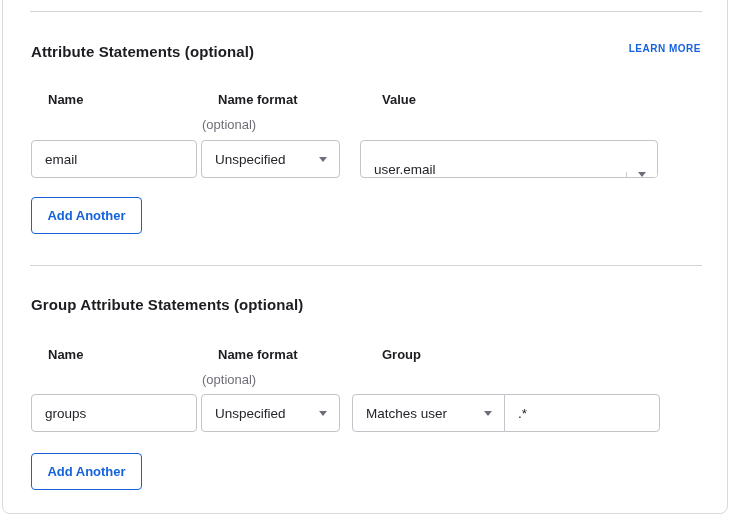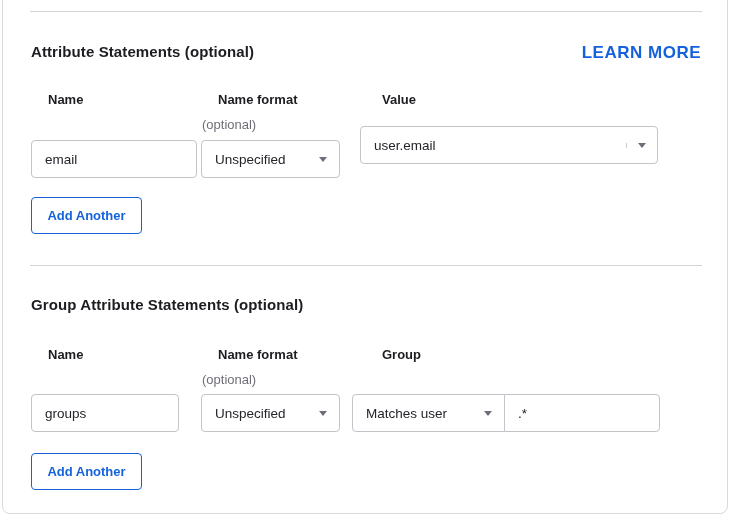--- a/index.html
+++ b/index.html
@@ -17,21 +17,21 @@
   .divider{position:absolute;left:30px;width:672px;height:1px;background:#d4d4d8;}
   .divider-1{top:11px;}
   .divider-2{top:265px;}
   .section-title{
     position:absolute;left:31px;font-size:15px;font-weight:700;color:#1d1d21;
     letter-spacing:.1px;
   }
   .title-1{top:43px;}
   .title-2{top:296px;}
   .learn-more{
-    position:absolute;right:36px;top:43px;font-size:17px;font-weight:700;
+    position:absolute;right:36px;top:43px;font-size:10px;font-weight:700;
     color:#1662dd;letter-spacing:.5px;text-decoration:none;cursor:pointer;
   }
   .col-label{
     position:absolute;font-size:13px;font-weight:700;color:#1d1d21;padding-left:16px;
   }
   .optional-note{
     position:absolute;left:202px;font-size:13px;font-weight:400;color:#6e6e78;
   }
   .row-1 .col-label{top:92px;}
   .opt-1{top:117px;}
@@ -50,36 +50,36 @@
   }
   .caret{
     width:0;height:0;border-left:4px solid transparent;
     border-right:4px solid transparent;border-top:5px solid #6e6e78;
     flex:0 0 auto;margin-left:8px;
   }
   
   .f-name-1{left:31px;top:140px;width:166px;}
   .f-format-1{left:201px;top:140px;width:139px;}
   .combo{
-    position:absolute;left:360px;top:126px;width:298px;height:38px;
+    position:absolute;left:360px;top:140px;width:298px;height:38px;
     box-sizing:border-box;border:1px solid #c3c3c9;border-radius:4px;
-    background:#fff;display:flex;align-items:center;
+    background:#fff;display:flex;align-items:flex-end;
   }
   .combo input{
     flex:1;border:none;outline:none;background:transparent;
     padding:0 13px;font-size:13.5px;color:#24242b;
     font-family:"Liberation Sans",sans-serif;min-width:0;
   }
   .combo .arrow-btn{
     flex:0 0 30px;border-left:1px solid #c9c9cf;display:flex;
     align-items:center;justify-content:center;cursor:pointer;
     border-radius:0 4px 4px 0;background:#fff;
   }
   
-  .f-name-2{left:31px;top:394px;width:148px;}
+  .f-name-2{left:31px;top:394px;width:166px;}
   .f-format-2{left:201px;top:394px;width:139px;}
   .f-filter-sel{left:352px;top:394px;width:153px;border-radius:4px 0 0 4px;}
   .f-filter-val{left:504px;top:394px;width:156px;border-radius:0 4px 4px 0;}
 
   .add-btn{
     position:absolute;left:31px;width:111px;height:37px;box-sizing:border-box;
     background:#fff;border:1px solid #1662dd;border-radius:4px;
     color:#1662dd;font-size:13px;font-weight:700;cursor:pointer;
     font-family:"Liberation Sans",sans-serif;
   }

